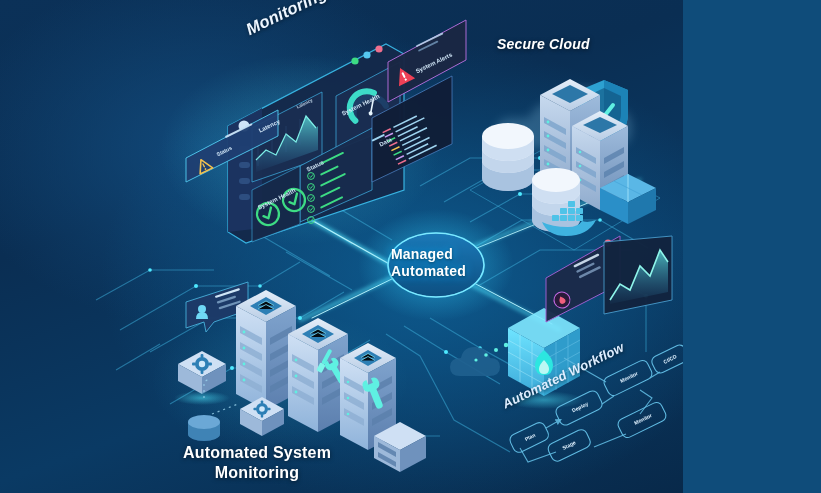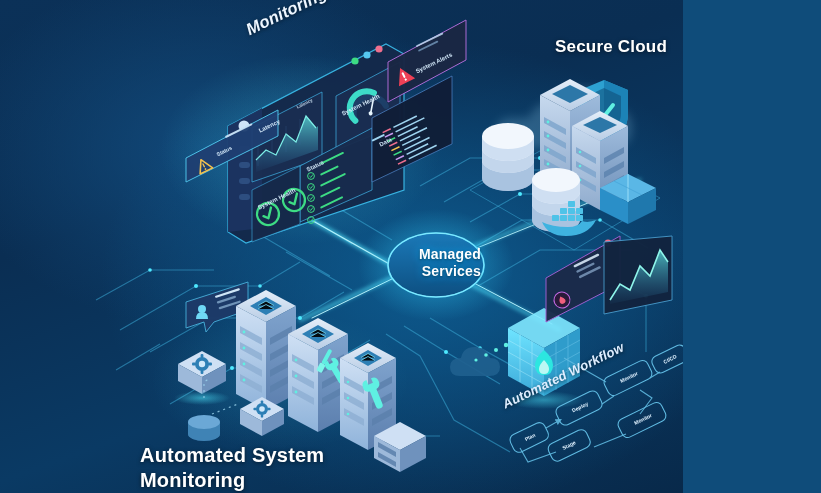--- a/index.html
+++ b/index.html
@@ -32,34 +32,34 @@
   
   .lbl{position:absolute;color:#ffffff;font-weight:700;letter-spacing:.2px;
        text-shadow:0 1px 4px rgba(0,0,0,.55);}
   #lbl-monitoring{
     left:243px;top:22px;width:180px;
     font-size:16.5px;font-style:italic;font-weight:700;
     transform:rotate(-26deg);transform-origin:left top;
     white-space:nowrap;color:#eef6ff;
   }
   #lbl-secure{
-    left:497px;top:36px;width:170px;text-align:right;
-    font-size:17px;line-height:1.25;
+    left:497px;top:36px;width:170px;text-align:left;
+    font-size:14px;line-height:1.25;font-style:italic;
   }
   #lbl-autosys{
-    left:140px;top:443px;width:210px;text-align:left;
-    font-size:20px;line-height:1.25;
+    left:152px;top:443px;width:210px;text-align:center;
+    font-size:16px;line-height:1.25;
   }
   #lbl-workflow{
     left:500px;top:398px;width:150px;
     font-size:13px;font-style:italic;font-weight:700;color:#dfeeff;
     transform:rotate(-26deg);transform-origin:left top;white-space:nowrap;
   }
   #lbl-hub{
-    left:391px;top:246px;width:90px;text-align:right;
+    left:391px;top:246px;width:90px;text-align:left;
     font-size:14px;line-height:1.22;color:#ffffff;
     text-shadow:0 0 10px rgba(0,180,255,.9),0 1px 3px rgba(0,0,0,.6);
   }
   .minilbl{position:absolute;color:#cfe4f5;font-size:5px;font-weight:700;
            white-space:nowrap;pointer-events:none;}
   .nodelbl{position:absolute;color:#dff1ff;font-size:5.2px;font-weight:700;
            white-space:nowrap;text-align:center;}
 </style>
 </head>
 <body>
@@ -710,21 +710,21 @@
 
     <div class="lbl" id="lbl-autosys">
       <span>Automated System</span><br>
       <span>Monitoring</span>
     </div>
 
     <div class="lbl" id="lbl-workflow">Automated Workflow</div>
 
     <div class="lbl" id="lbl-hub">
       <span>Managed</span><br>
-      <span>Services</span>
+      <span>Automated</span>
     </div>
 
     <div class="minilbl" style="left:258px;top:123px;transform:rotate(-26deg);font-size:6px;">Latency</div>
     <div class="minilbl" style="left:296px;top:101px;transform:rotate(-26deg);font-size:4.6px;opacity:.85;">Latency</div>
     <div class="minilbl" style="left:340px;top:102px;transform:rotate(-26deg);font-size:6px;">System Health</div>
     <div class="minilbl" style="left:306px;top:163px;transform:rotate(-26deg);font-size:6px;">Status</div>
     <div class="minilbl" style="left:256px;top:196px;transform:rotate(-26deg);font-size:6px;">System Health</div>
     <div class="minilbl" style="left:379px;top:139px;transform:rotate(-26deg);font-size:6px;">Data</div>
     <div class="minilbl" style="left:414px;top:60px;transform:rotate(-26deg);font-size:6px;">System Alerts</div>
     <div class="minilbl" style="left:216px;top:148px;transform:rotate(-26deg);font-size:5.4px;">Status</div>

